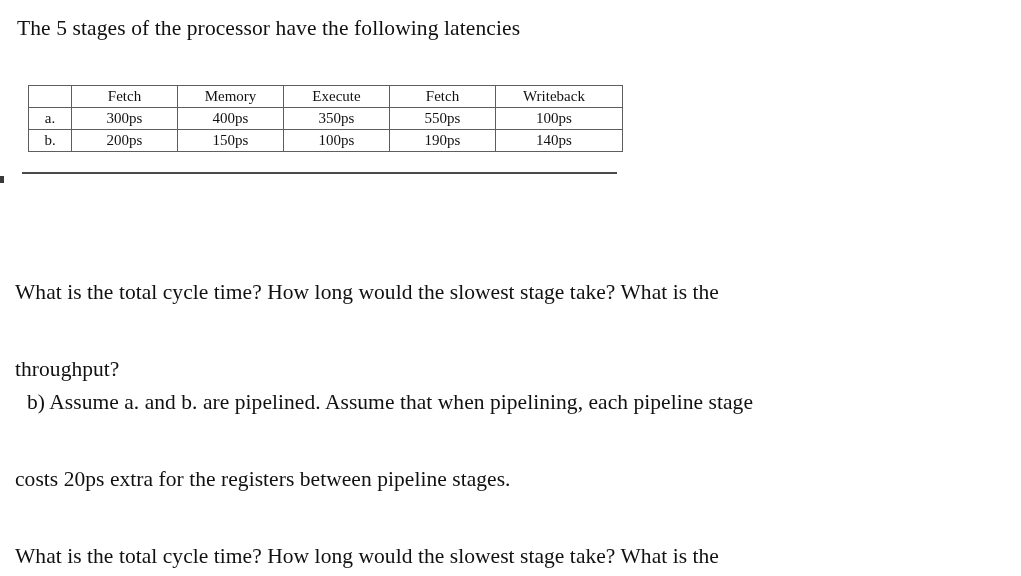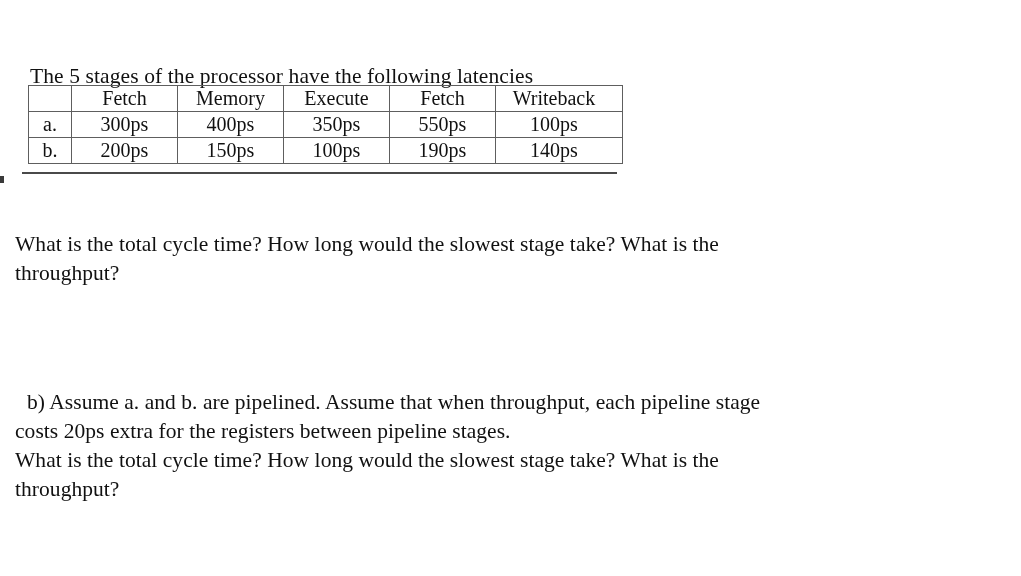--- a/index.html
+++ b/index.html
@@ -18,38 +18,37 @@
 
   .page {
     position: relative;
     width: 1021px;
     height: 576px;
   }
 
   
   .heading {
     position: absolute;
-    left: 30px;
+    left: 17px;
     top: 15px;
     font-size: 21.5px;
     line-height: 26px;
     white-space: nowrap;
     letter-spacing: 0.1px;
-    margin-top: 48px;
   }
 
   
   .latency-table-wrap {
     position: absolute;
     left: 28px;
     top: 85px;
   }
   table.latency-table {
     border-collapse: collapse;
-    font-size: 20px;
+    font-size: 15px;
     line-height: 1.0;
   }
   table.latency-table td,
   table.latency-table th {
     border: 1px solid #5e5e5e;
     font-weight: normal;
     text-align: center;
     padding: 2px 6px 3px 6px;
     height: 22px;
     box-sizing: border-box;
@@ -95,20 +94,21 @@
     font-size: 21.5px;
     line-height: 29px;
     letter-spacing: 0.05px;
   }
   .para .indent-line {
     display: block;
     text-indent: 12px;
   }
   .para .line {
     display: block;
+    margin-top: 48px;
   }
 
   #para-a {
     left: 15px;
     top: 230px;
     width: 960px;
   }
   #para-b {
     left: 15px;
     top: 388px;
@@ -157,19 +157,19 @@
 
   <div class="under-rule"></div>
   <div class="edge-tick"></div>
 
   <div class="para" id="para-a">
     <span class="line">What is the total cycle time? How long would the slowest stage take? What is the</span>
     <span class="line">throughput?</span>
   </div>
 
   <div class="para" id="para-b">
-    <span class="indent-line">b) Assume a. and b. are pipelined. Assume that when throughput, each pipeline stage</span>
+    <span class="indent-line">b) Assume a. and b. are pipelined. Assume that when pipelining, each pipeline stage</span>
     <span class="line">costs 20ps extra for the registers between pipeline stages.</span>
     <span class="line">What is the total cycle time? How long would the slowest stage take? What is the</span>
     <span class="line">throughput?</span>
   </div>
 
 </div>
 
 </body></html>

